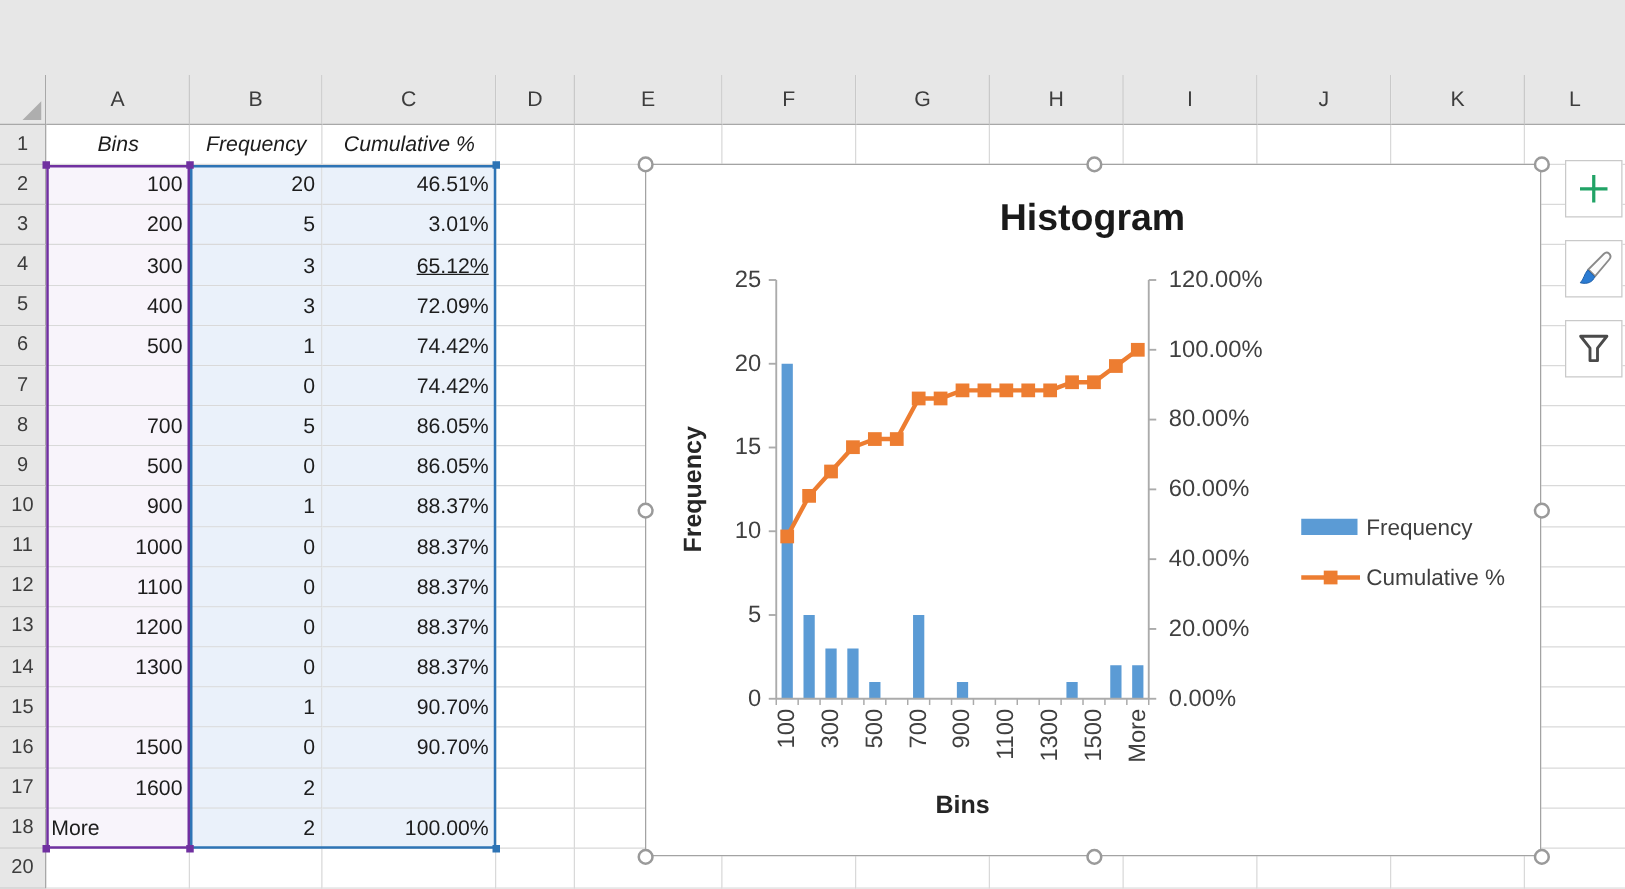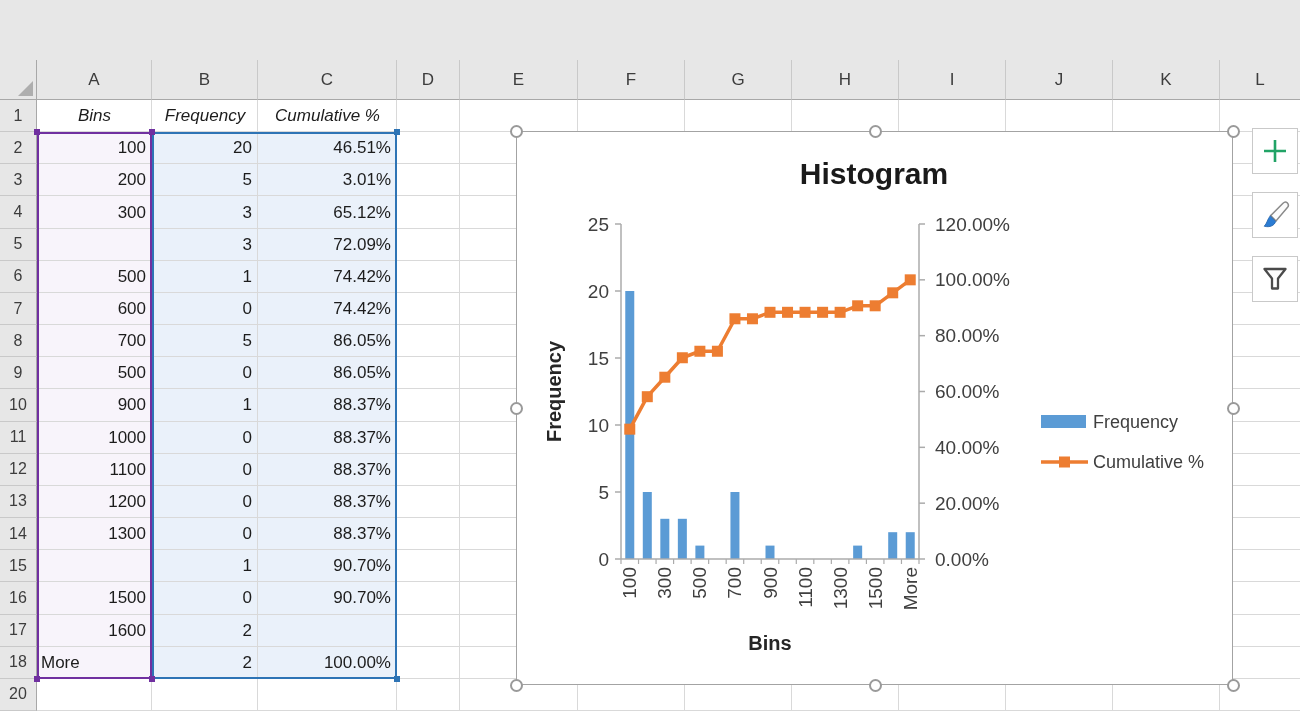--- a/index.html
+++ b/index.html
@@ -314,27 +314,27 @@
       <div class="cellval hdr center" style="left: 152px; top: 40px; width: 106px; height: 32.1579px;">Frequency</div>
       <div class="cellval hdr center" style="left: 258px; top: 40px; width: 139px; height: 32.1579px;">Cumulative %</div>
       <div class="cellval right" style="left: 37px; top: 72.1579px; width: 115px; height: 32.1579px;">100</div>
       <div class="cellval right" style="left: 152px; top: 72.1579px; width: 106px; height: 32.1579px;">20</div>
       <div class="cellval right" style="left: 258px; top: 72.1579px; width: 139px; height: 32.1579px;">46.51%</div>
       <div class="cellval right" style="left: 37px; top: 104.316px; width: 115px; height: 32.1579px;">200</div>
       <div class="cellval right" style="left: 152px; top: 104.316px; width: 106px; height: 32.1579px;">5</div>
       <div class="cellval right" style="left: 258px; top: 104.316px; width: 139px; height: 32.1579px;">3.01%</div>
       <div class="cellval right" style="left: 37px; top: 136.474px; width: 115px; height: 32.1579px;">300</div>
       <div class="cellval right" style="left: 152px; top: 136.474px; width: 106px; height: 32.1579px;">3</div>
-      <div class="cellval right" style="left: 258px; top: 136.474px; width: 139px; height: 32.1579px;">65.12%</div>
+      <div class="cellval right" style="left: 258px; top: 136.474px; width: 139px; height: 32.1579px; text-decoration: underline;">65.12%</div>
+      <div class="cellval right" style="left: 37px; top: 168.632px; width: 115px; height: 32.1579px;">400</div>
       <div class="cellval right" style="left: 152px; top: 168.632px; width: 106px; height: 32.1579px;">3</div>
       <div class="cellval right" style="left: 258px; top: 168.632px; width: 139px; height: 32.1579px;">72.09%</div>
       <div class="cellval right" style="left: 37px; top: 200.789px; width: 115px; height: 32.1579px;">500</div>
       <div class="cellval right" style="left: 152px; top: 200.789px; width: 106px; height: 32.1579px;">1</div>
       <div class="cellval right" style="left: 258px; top: 200.789px; width: 139px; height: 32.1579px;">74.42%</div>
-      <div class="cellval right" style="left: 37px; top: 232.947px; width: 115px; height: 32.1579px;">600</div>
       <div class="cellval right" style="left: 152px; top: 232.947px; width: 106px; height: 32.1579px;">0</div>
       <div class="cellval right" style="left: 258px; top: 232.947px; width: 139px; height: 32.1579px;">74.42%</div>
       <div class="cellval right" style="left: 37px; top: 265.105px; width: 115px; height: 32.1579px;">700</div>
       <div class="cellval right" style="left: 152px; top: 265.105px; width: 106px; height: 32.1579px;">5</div>
       <div class="cellval right" style="left: 258px; top: 265.105px; width: 139px; height: 32.1579px;">86.05%</div>
       <div class="cellval right" style="left: 37px; top: 297.263px; width: 115px; height: 32.1579px;">500</div>
       <div class="cellval right" style="left: 152px; top: 297.263px; width: 106px; height: 32.1579px;">0</div>
       <div class="cellval right" style="left: 258px; top: 297.263px; width: 139px; height: 32.1579px;">86.05%</div>
       <div class="cellval right" style="left: 37px; top: 329.421px; width: 115px; height: 32.1579px;">900</div>
       <div class="cellval right" style="left: 152px; top: 329.421px; width: 106px; height: 32.1579px;">1</div>

